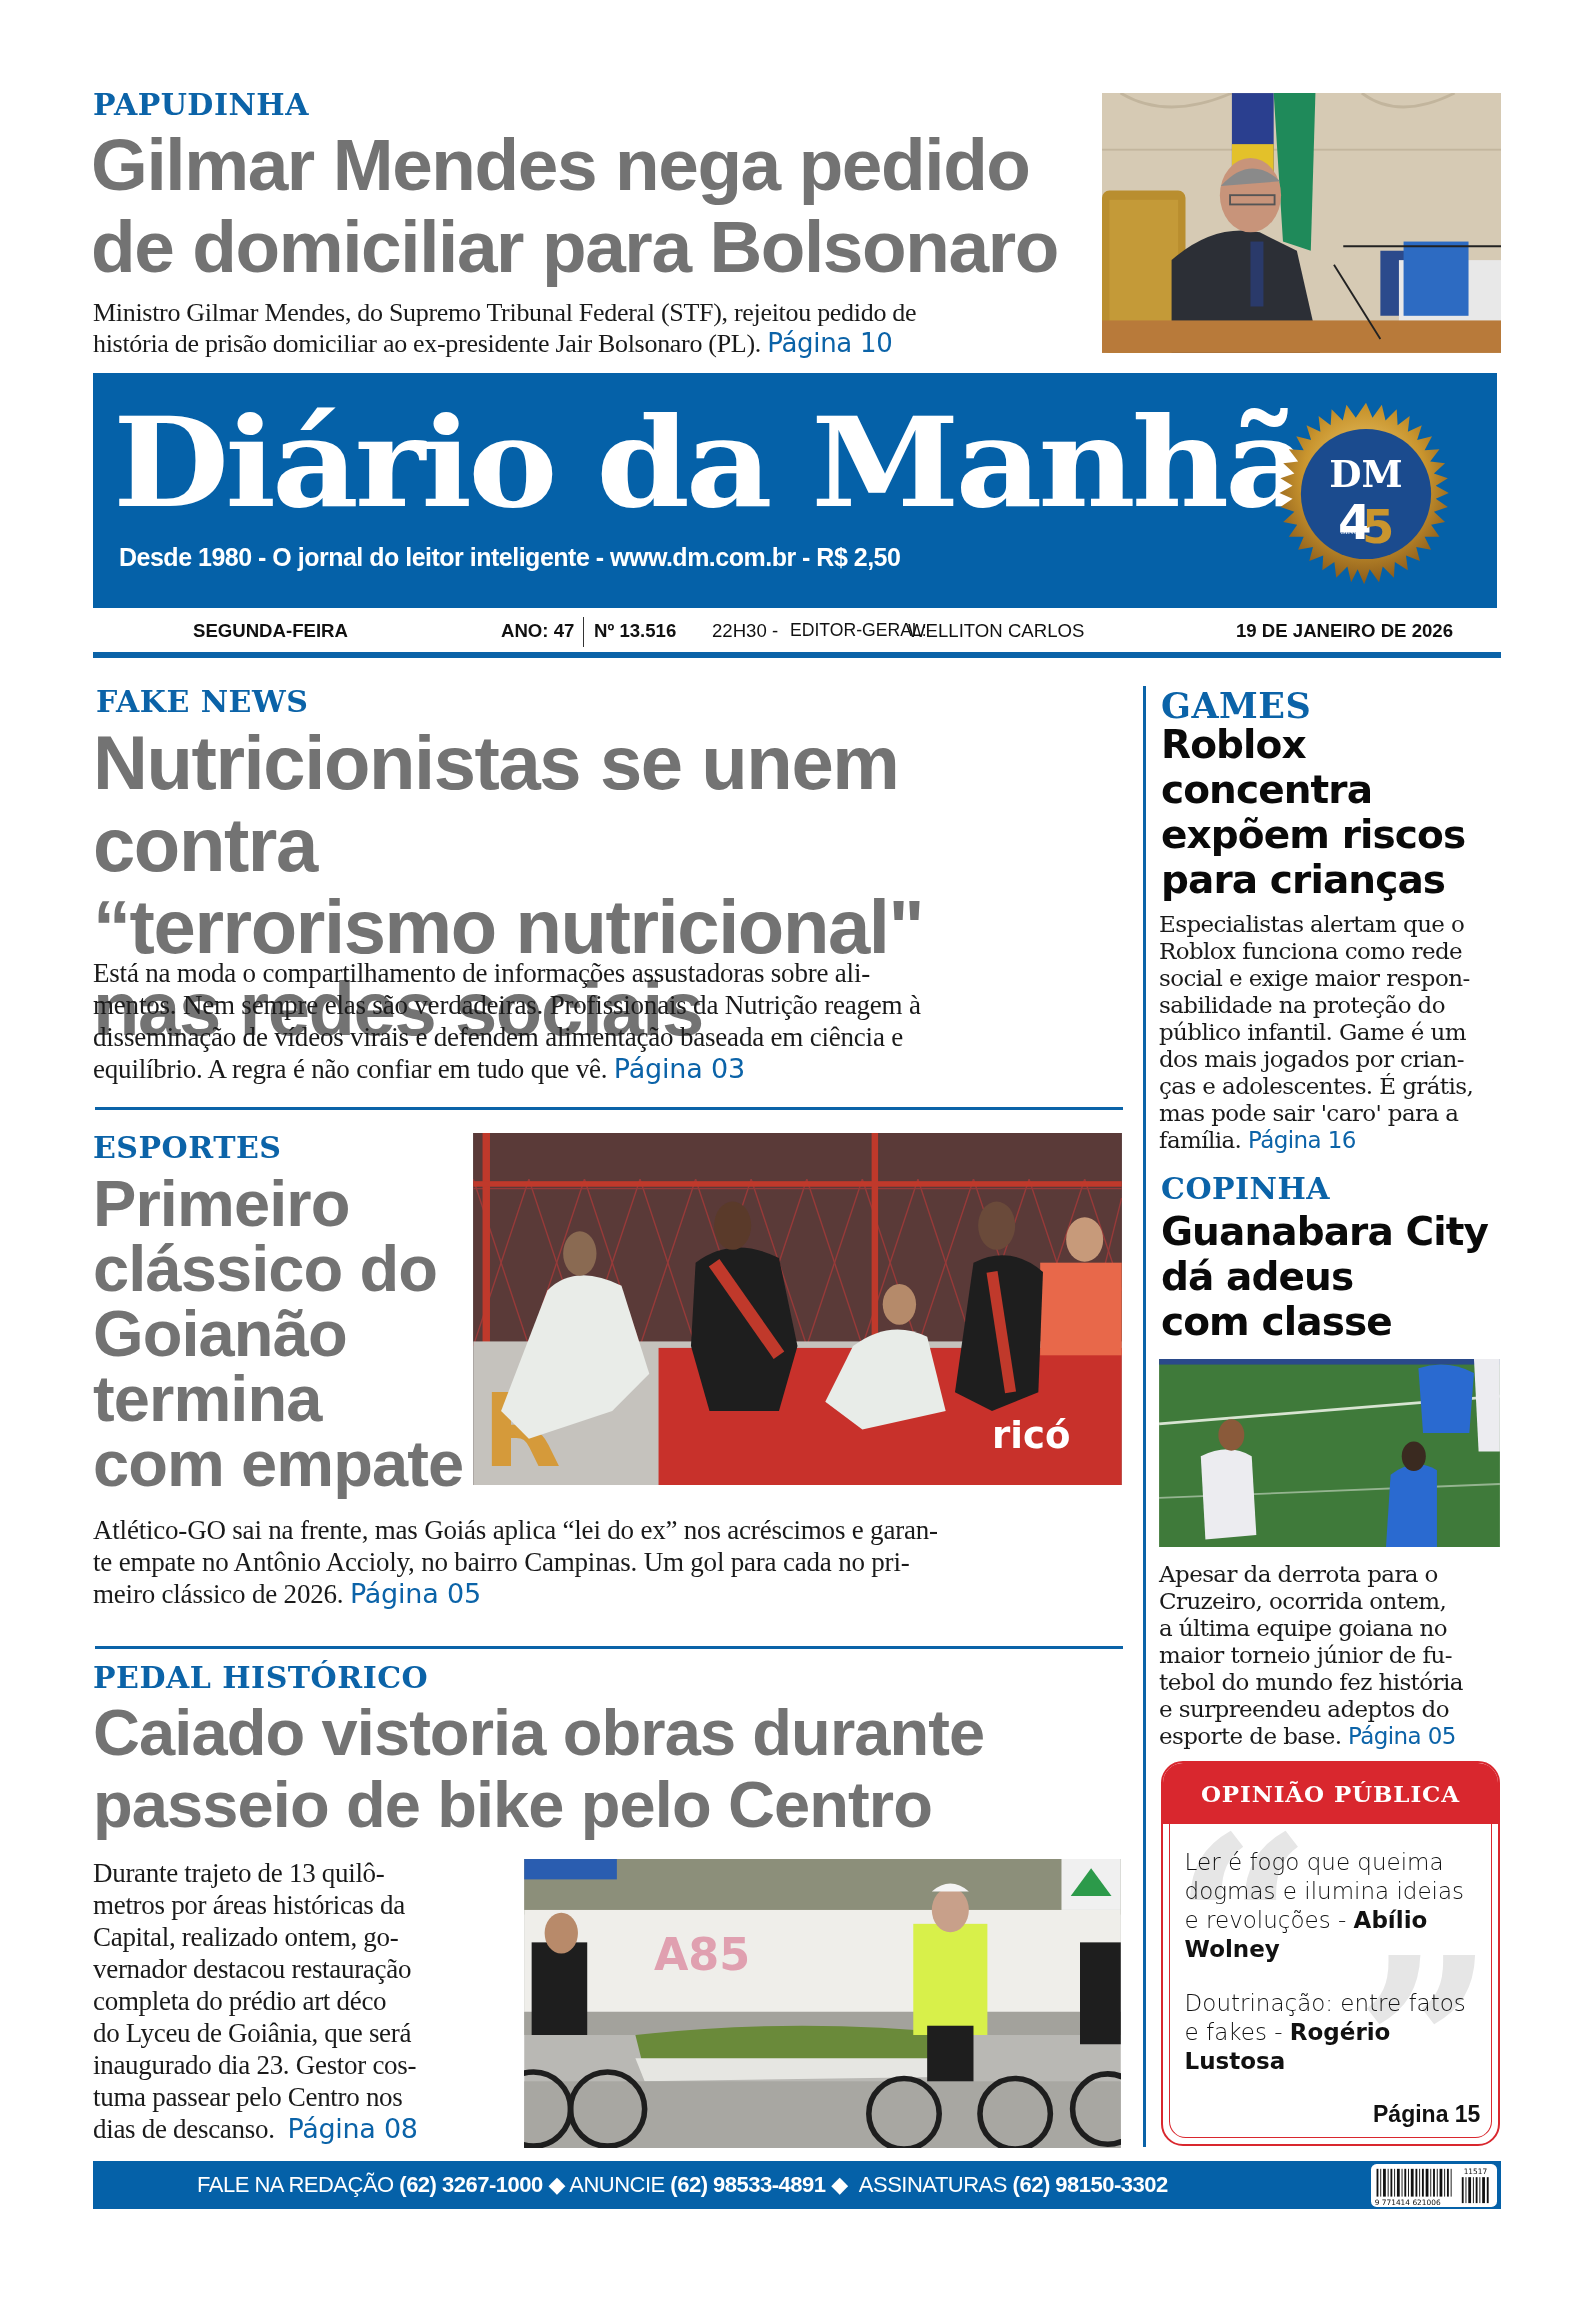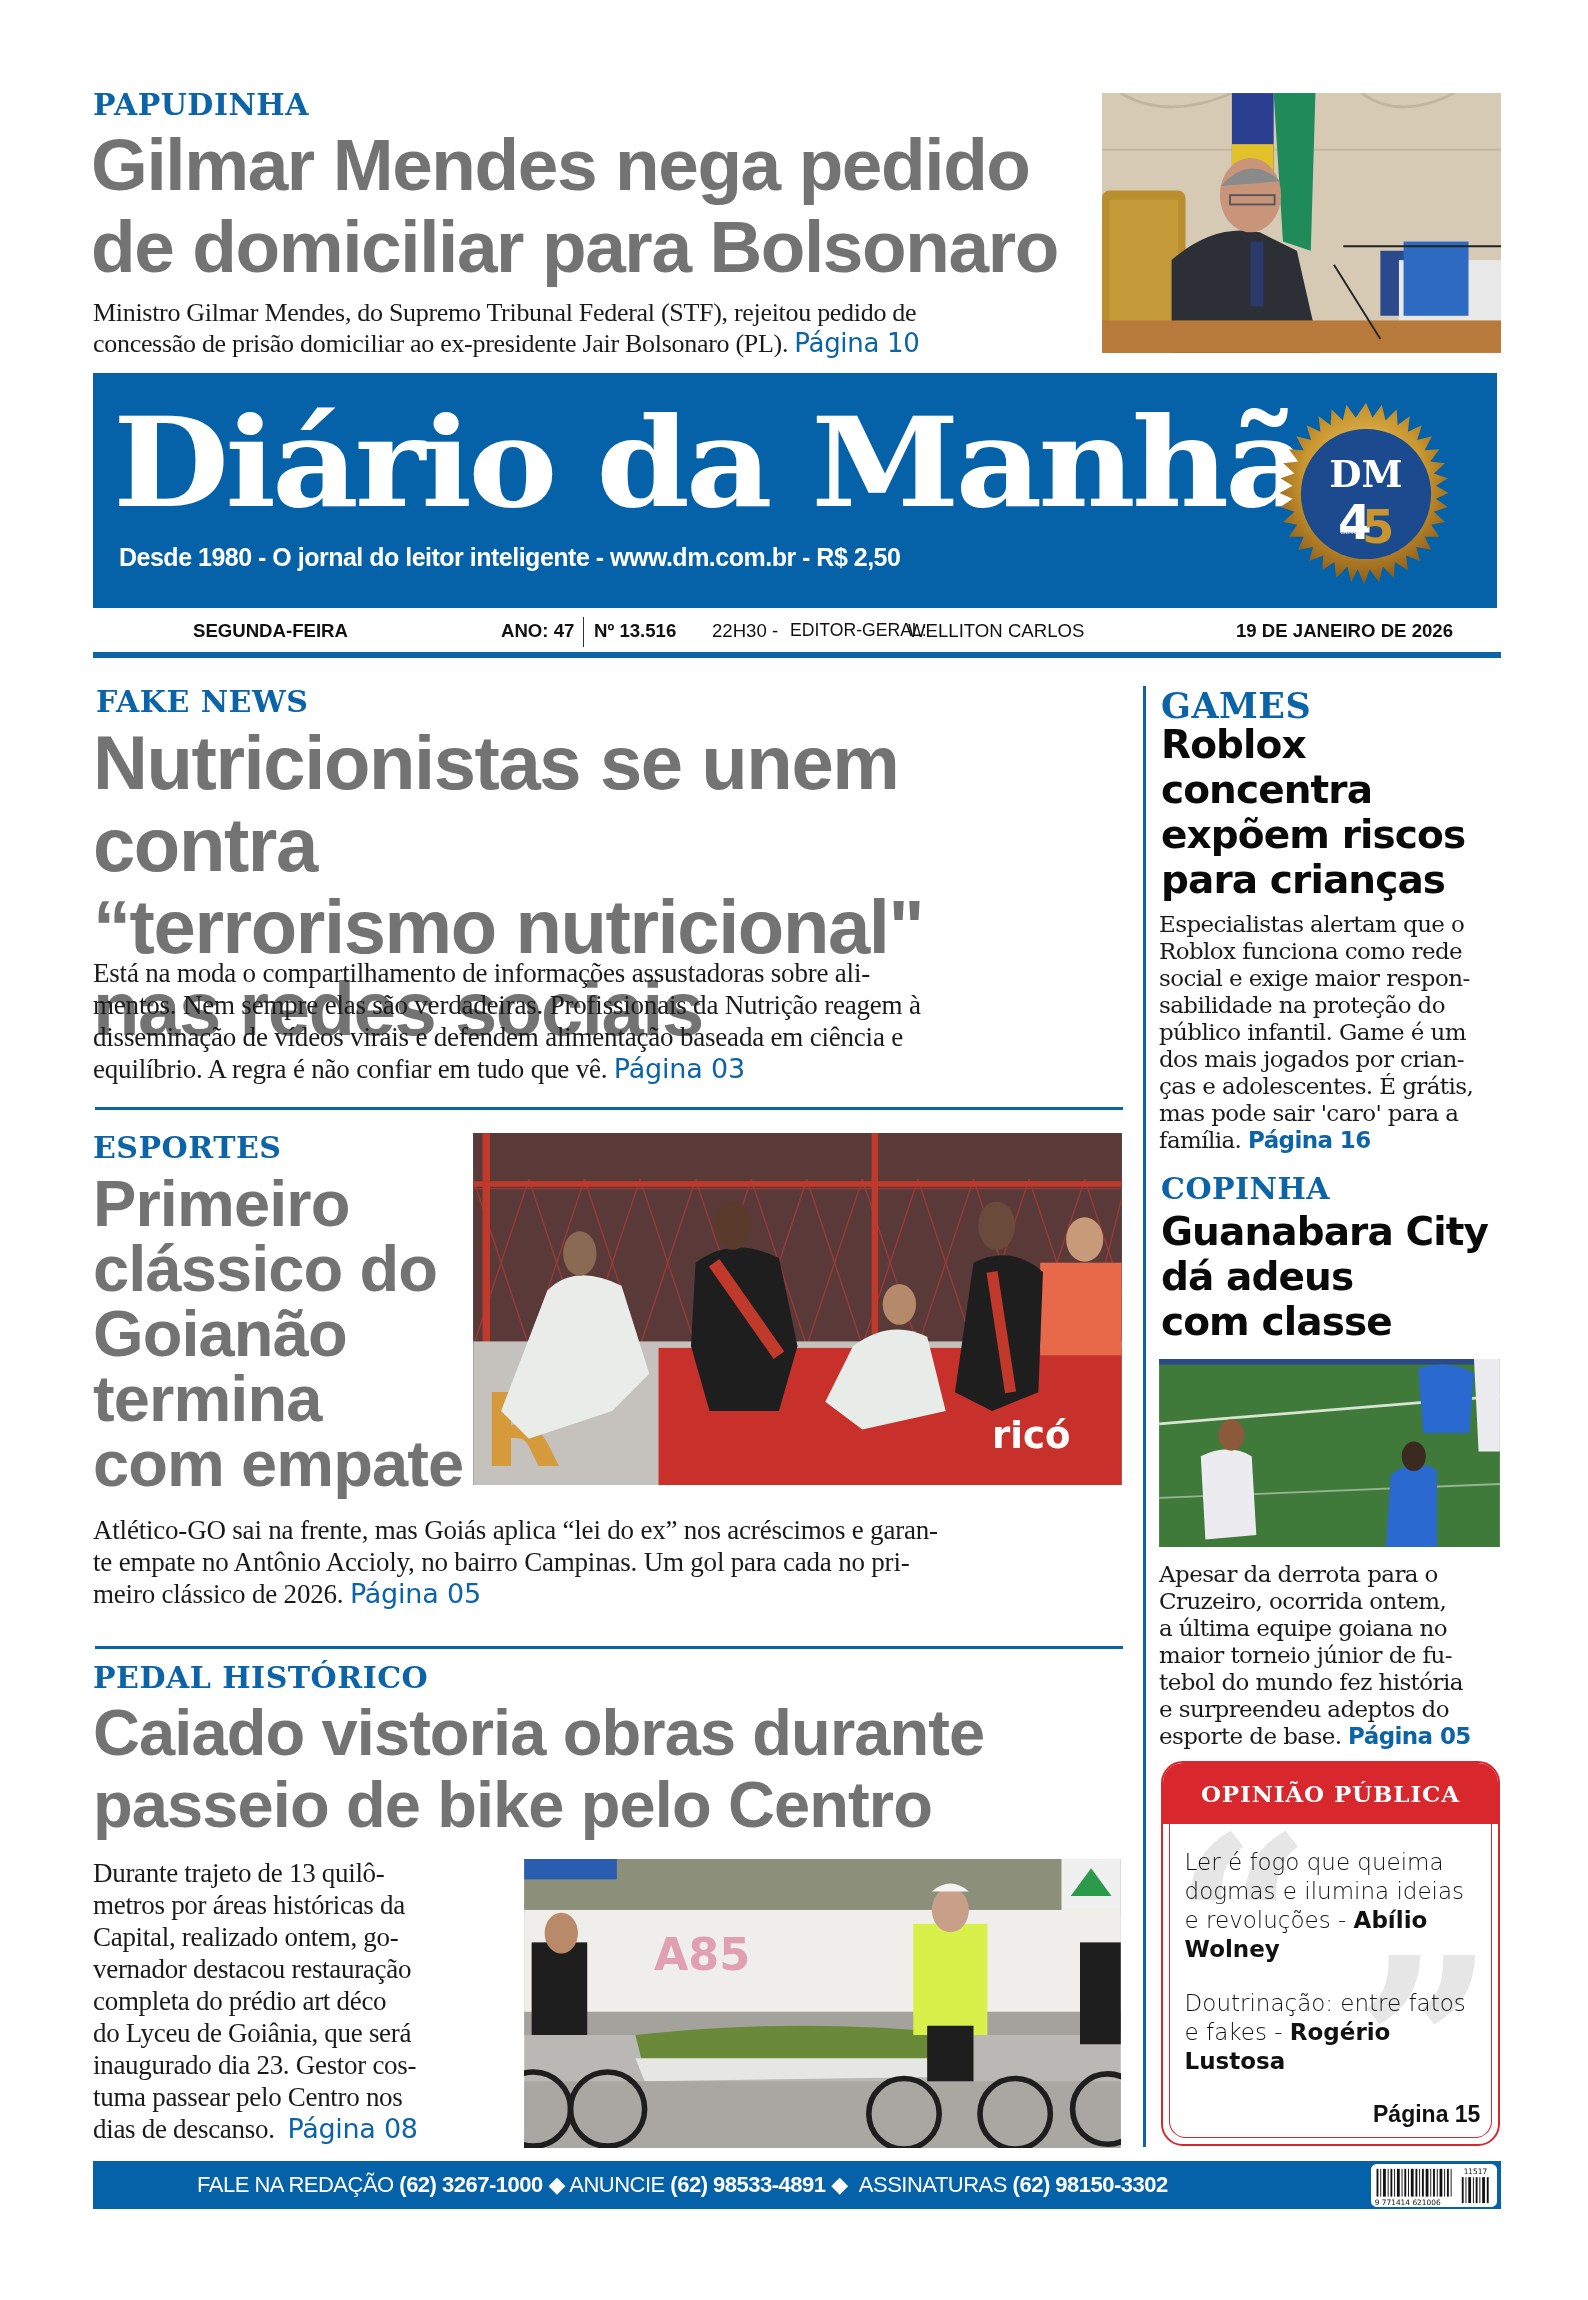--- a/index.html
+++ b/index.html
@@ -3,21 +3,21 @@
 <meta charset="utf-8">
 <style>
   * { box-sizing: border-box; margin: 0; padding: 0; }
   html, body { width: 1589px; height: 2300px; background: #ffffff; overflow: hidden; }
   body { position: relative; font-family: "Liberation Serif", serif; color: #111; }
 
   .abs { position: absolute; }
   .kicker { font-family: "DejaVu Serif", serif; font-weight: bold; color: #0b63a8; letter-spacing: 0.5px; }
   .headline { font-family: "Liberation Sans", sans-serif; font-weight: bold; color: #737373; letter-spacing: -1.4px; }
   .dek { font-family: "Liberation Serif", serif; color: #1a1a1a; }
-  .pg { font-family: "DejaVu Sans", sans-serif; color: #0b63a8; font-weight: bold; }
+  .pg { font-family: "DejaVu Sans", sans-serif; color: #0b63a8; font-weight: normal; }
   .sidehead { font-family: "DejaVu Sans", sans-serif; font-weight: bold; color: #0a0a0a; letter-spacing: -0.9px; }
   .sidedek { font-family: "DejaVu Serif", serif; color: #1a1a1a; }
 
   .photo { position: absolute; overflow: hidden; }
   .rule { position: absolute; background: #0b63a8; }
 
   
   #masthead { left: 93px; top: 373px; width: 1404px; height: 235px; background: #0561a8; }
   #mast-title { position: absolute; left: 20.4px; top: 28px; font-family: "DejaVu Serif", serif; font-weight: bold; color: #fff; font-size: 124px; letter-spacing: -3.7px; line-height: 1; transform: scaleX(1.08); transform-origin: left; }
   #mast-tag { position: absolute; left: 26px; top: 170px; font-family: "Liberation Sans", sans-serif; font-weight: bold; color: #fff; font-size: 25px; letter-spacing: -0.5px; }
@@ -44,21 +44,21 @@
 </head>
 <body>
 
 <div class="abs kicker" style="left:93px; top:87px; font-size:30px;">PAPUDINHA</div>
 <div class="abs headline" style="left:91px; top:124px; font-size:73px; line-height:82px; width:1002px;">
   <div>Gilmar Mendes nega pedido</div>
   <div>de domiciliar para Bolsonaro</div>
 </div>
 <div class="abs dek" style="left:93px; top:297px; font-size:26px; line-height:31px; width:1002px; letter-spacing:-0.3px;">
   <div>Ministro Gilmar Mendes, do Supremo Tribunal Federal (STF), rejeitou pedido de</div>
-  <div><span>concessão de prisão domiciliar ao ex-presidente Jair Bolsonaro (PL).</span> <span class="pg" style="font-weight:normal;">Página 10</span></div>
+  <div><span>história de prisão domiciliar ao ex-presidente Jair Bolsonaro (PL).</span> <span class="pg" style="font-weight:normal;">Página 10</span></div>
 </div>
 
 <div class="photo" style="left:1102px; top:93px; width:399px; height:260px; background:linear-gradient(180deg,#d8cdb8 0%,#cfc3ad 60%,#b8a889 100%);">
   <svg width="399" height="260" viewBox="0 0 430 280">
     <rect x="0" y="0" width="430" height="280" fill="#d6cab4"></rect>
     <path d="M20 0 Q70 30 140 0" stroke="#c2b59d" stroke-width="3" fill="none"></path>
     <path d="M280 0 Q320 30 380 0" stroke="#c2b59d" stroke-width="3" fill="none"></path>
     <rect x="0" y="60" width="430" height="2" fill="#c3b69e"></rect>
     <rect x="140" y="0" width="45" height="85" fill="#2a3f8f"></rect>
     <rect x="140" y="55" width="45" height="30" fill="#e3c12a"></rect>

